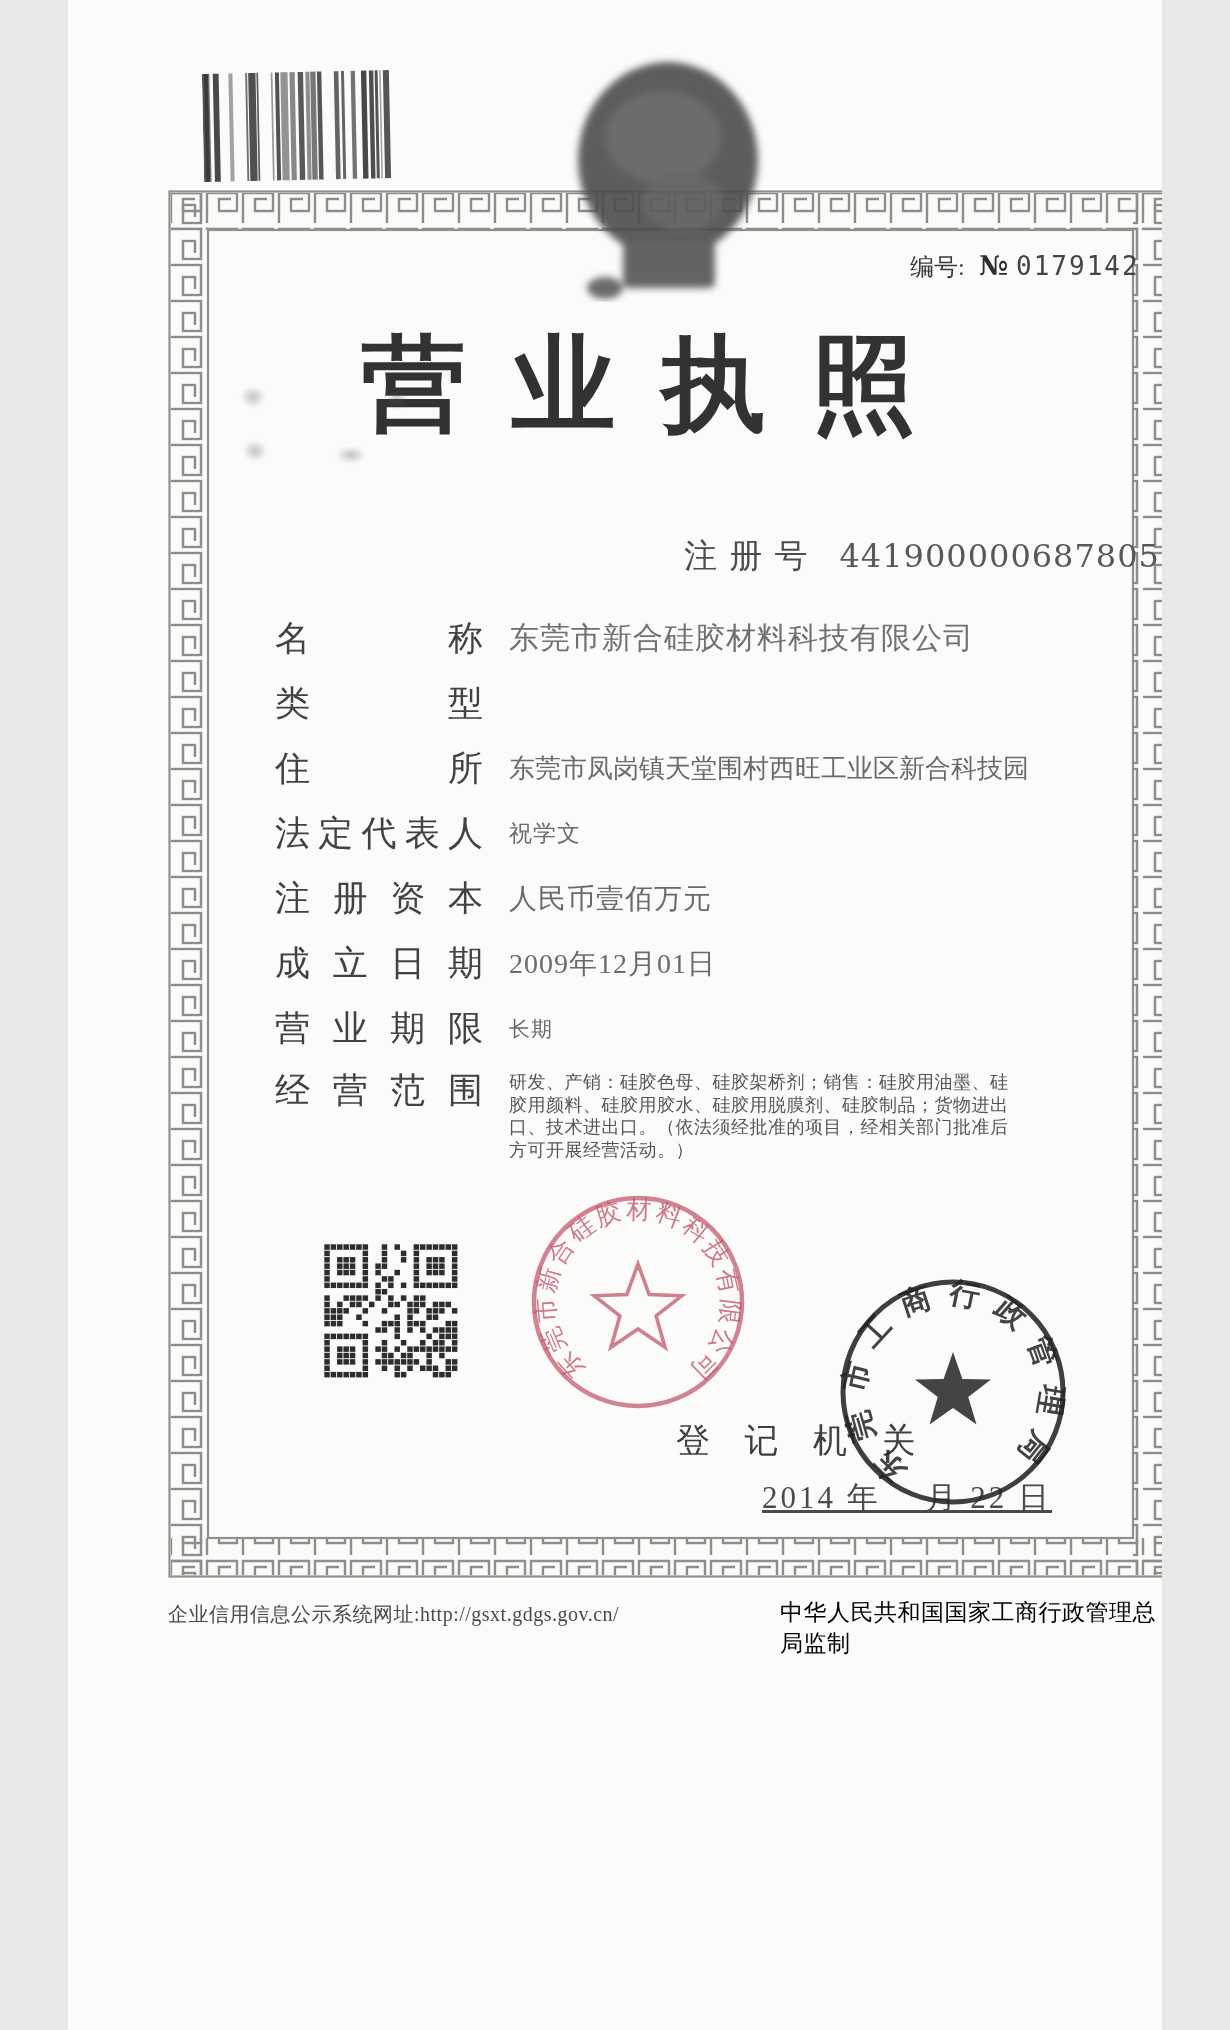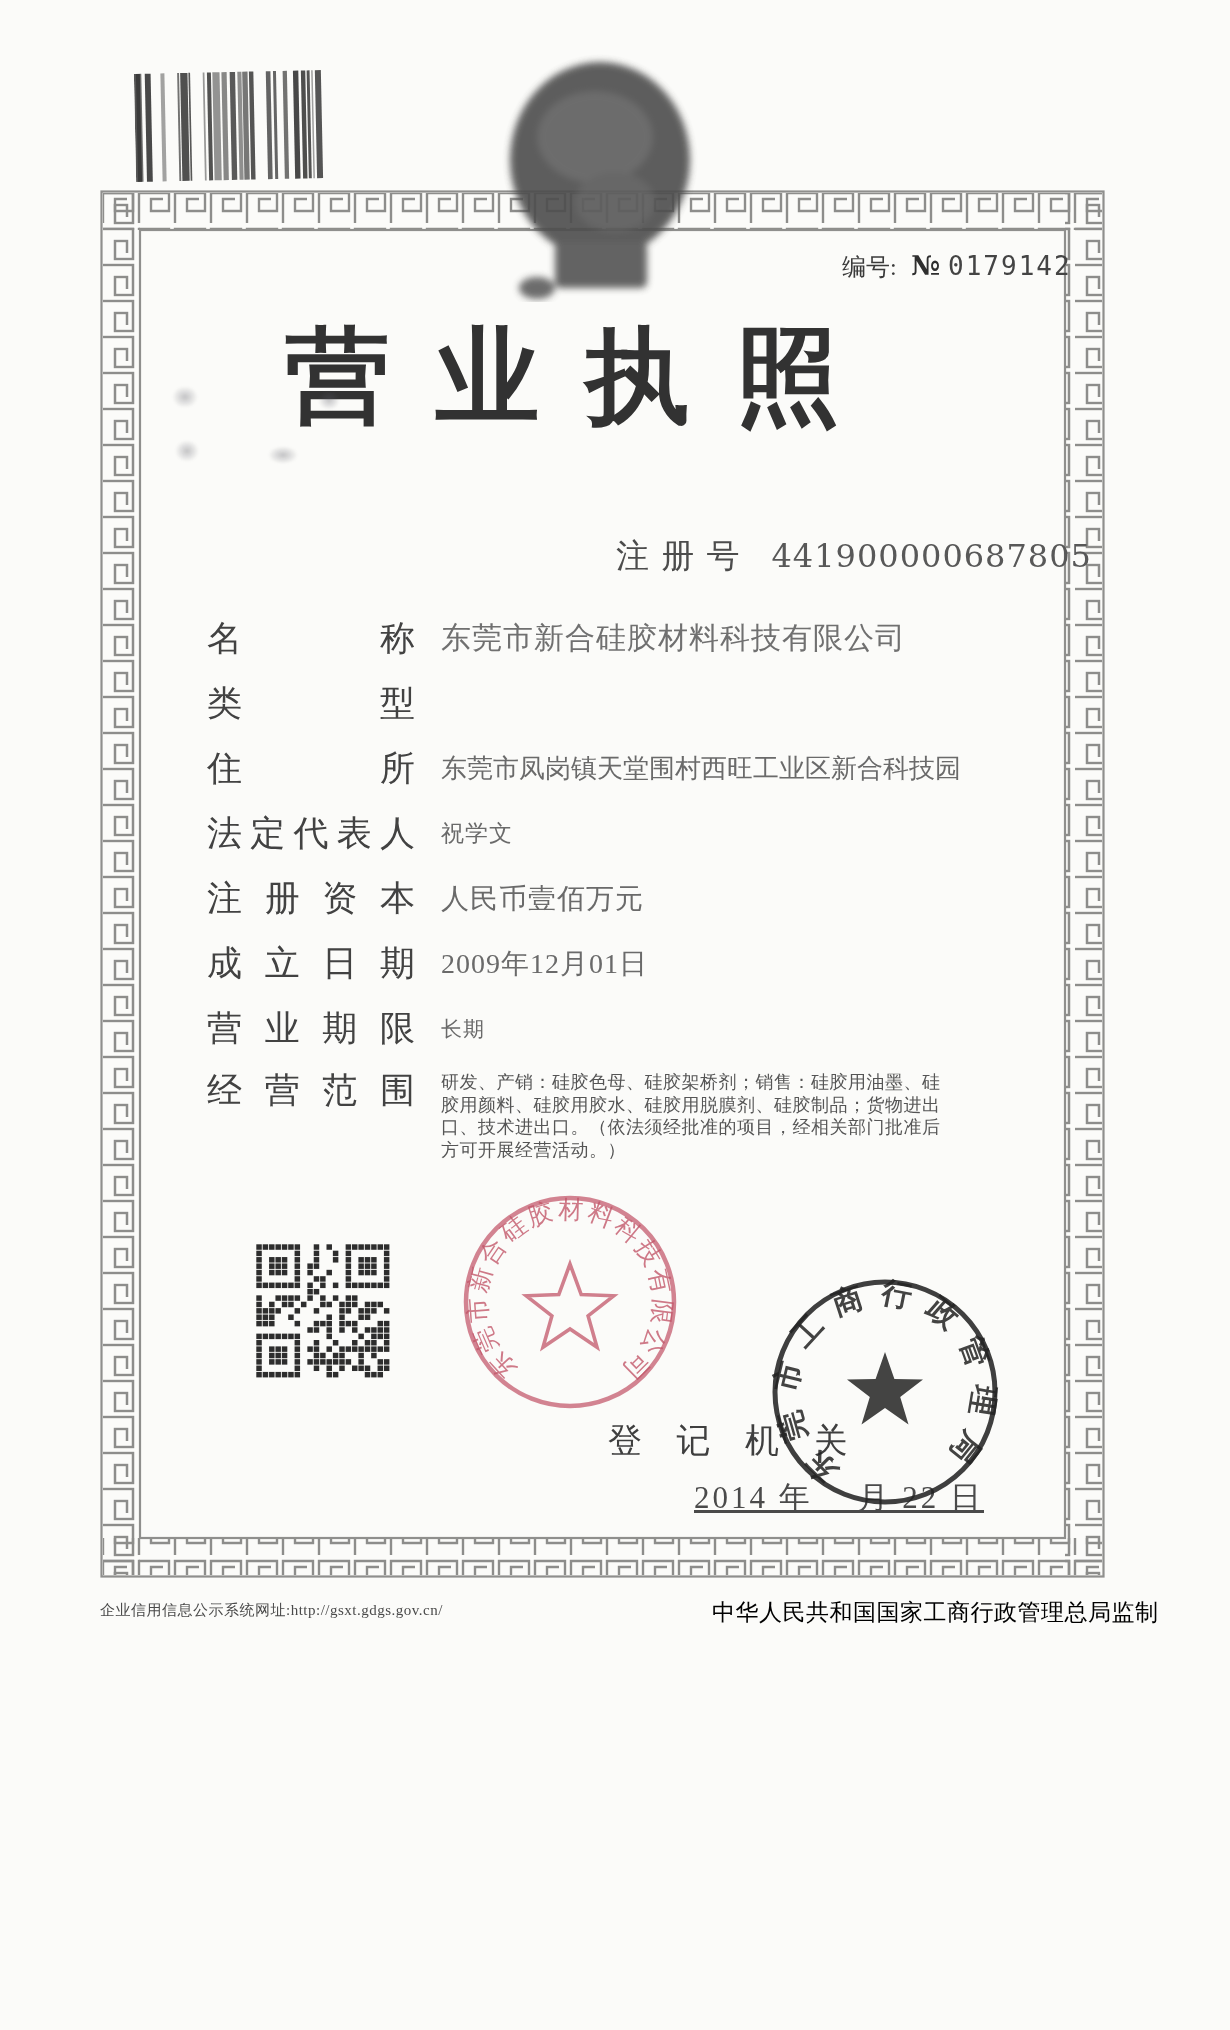--- a/index.html
+++ b/index.html
@@ -1,33 +1,33 @@
 <!DOCTYPE html>
 <html><head>
 <meta charset="utf-8">
 <style>
   html,body{margin:0;padding:0;background:#e8e8e6;}
   .page{
-    position:relative;width:1230px;height:2030px;margin:0 auto;
+    position:relative;width:1094px;height:2030px;margin:0 auto;
     background:#fbfbf9;overflow:hidden;
     font-family:"Liberation Serif",serif;color:#3f3f3f;
   }
   
   .barcode{position:absolute;left:135px;top:70px;transform:rotate(-1.2deg);}
   
   .emblem{position:absolute;left:495px;top:52px;}
   
   .serial{position:absolute;left:842px;top:250px;font-size:24px;color:#3a3a3a;white-space:nowrap;}
   .serial .no{font-family:"DejaVu Serif",serif;font-weight:bold;font-size:27px;margin:0 8px 0 14px;color:#2e2e2e;}
   .serial .digits{font-family:"DejaVu Sans Mono",monospace;font-size:26px;letter-spacing:2px;color:#444;}
   
   .frame{position:absolute;left:100px;top:190px;}
   
   .title{
-    position:absolute;left:60px;top:308px;width:1005px;margin:0;
+    position:absolute;left:60px;top:308px;width:1005px;margin:8px;
     text-align:center;font-family:"DejaVu Sans",sans-serif;font-weight:900;
     font-size:104px;letter-spacing:46px;text-indent:46px;color:#323232;
   }
   
   .regno{position:absolute;left:616px;top:534px;white-space:nowrap;}
   .regno-label{font-size:33px;color:#4c4c4c;letter-spacing:2px;}
   .regno-value{margin-left:26px;font-size:32px;color:#585858;font-family:"DejaVu Serif",serif;letter-spacing:1px;}
   
   .fields{position:absolute;left:207px;top:606px;width:762px;}
   .frow{display:flex;align-items:center;min-height:65px;}
@@ -44,21 +44,21 @@
   
   .qr{position:absolute;left:256px;top:1244px;}
   
   .seal-red{position:absolute;left:450px;top:1182px;}
   
   .regauth{position:absolute;left:608px;top:1418px;font-size:34px;letter-spacing:13px;color:#3f3f3f;white-space:nowrap;}
   .issue-date{position:absolute;left:694px;top:1477px;font-size:31px;color:#4a4a4a;letter-spacing:3px;white-space:nowrap;text-decoration:underline;}
   
   .stamp{position:absolute;left:765px;top:1272px;}
   
-  .footer-left{position:absolute;left:100px;top:1601px;font-size:15px;color:#4a4a4a;letter-spacing:0.5px;}
+  .footer-left{position:absolute;left:100px;top:1601px;font-size:20px;color:#4a4a4a;letter-spacing:0.5px;}
   .footer-right{position:absolute;left:712px;top:1597px;font-size:23px;color:#000000;letter-spacing:0.5px;}
   
   .smudge{position:absolute;background:radial-gradient(closest-side,rgba(90,90,100,0.35),rgba(90,90,100,0));filter:blur(1px);}
   .smudge.s1{left:172px;top:386px;width:26px;height:22px;}
   .smudge.s2{left:318px;top:390px;width:22px;height:20px;}
   .smudge.s3{left:175px;top:440px;width:24px;height:22px;}
   .smudge.s4{left:268px;top:446px;width:30px;height:18px;}
 </style>
 </head>
 <body>

